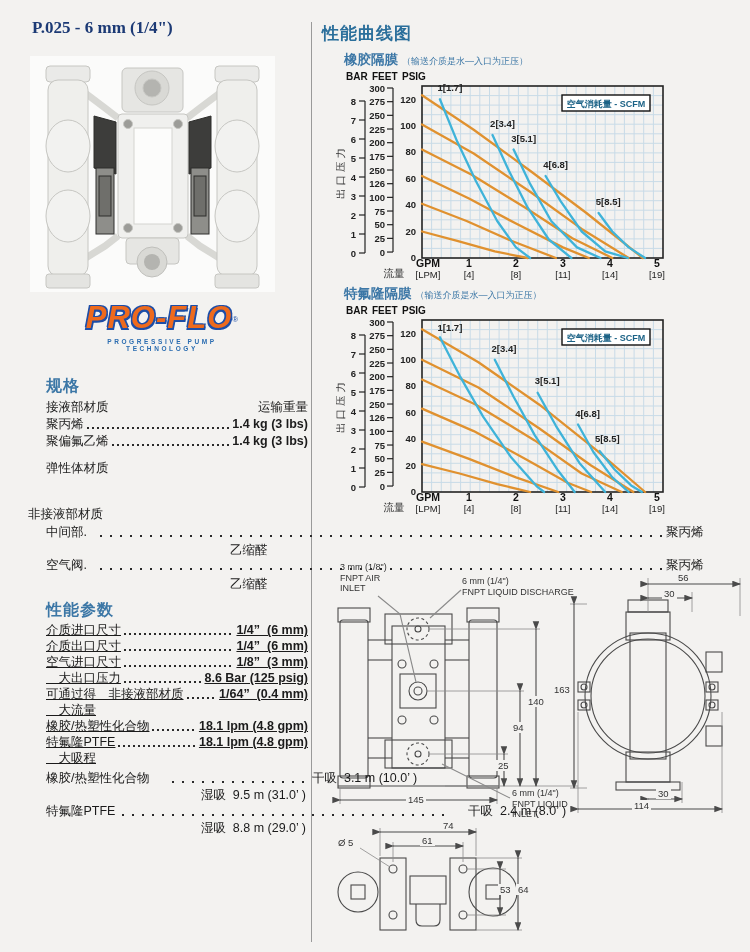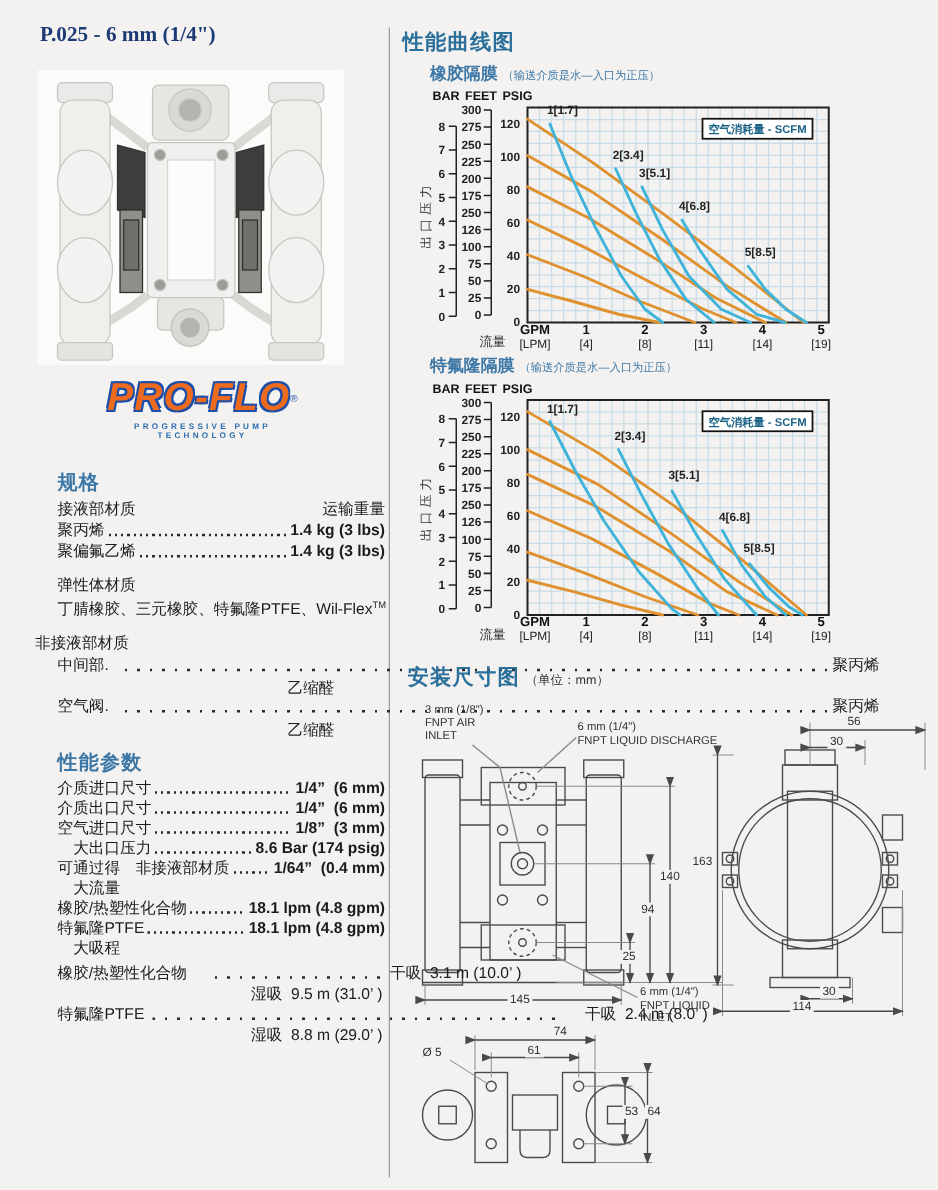--- a/index.html
+++ b/index.html
@@ -9,21 +9,21 @@
   .abs{position:absolute;}
   .h-main{font:700 17px "Liberation Sans",sans-serif;color:var(--teal);letter-spacing:1px;}
   .h-sec{font:700 16px "Liberation Sans",sans-serif;color:var(--blue);letter-spacing:1px;}
   .txt{font-size:12.5px;line-height:16px;color:var(--ink);}
   .val{font-weight:700;white-space:pre;}
   #divider{left:311px;top:22px;width:1px;height:920px;background:#9a9a9a;}
   .lead-dense{flex:1;height:2px;align-self:flex-end;margin:0 3px 3px 3px;
     background-image:repeating-linear-gradient(to right,#2a2a2a 0 1.7px,transparent 1.7px 5px);}
   .lead-sparse{height:2px;background-image:repeating-linear-gradient(to right,#2a2a2a 0 2px,transparent 2px 10px);}
   .row{display:flex;align-items:flex-end;height:17px;}
-  .prow{display:flex;align-items:flex-end;height:16px;}
+  .prow{display:flex;align-items:flex-end;height:16px;text-decoration:underline;}
   .spread{display:flex;justify-content:space-between;}
   sup{font-size:8px;}
   .chart-box{width:330px;height:234px;}
   .chart-sub{position:absolute;left:8px;top:0;white-space:nowrap;}
   .chart-title{font:700 13.5px "Liberation Sans",sans-serif;color:var(--blue);}
   .chart-note{font:400 9px "Liberation Sans",sans-serif;color:var(--blue);margin-left:4px;}
   .dim{position:absolute;font-size:9.5px;color:#333;background:var(--bg);padding:0 2px;line-height:11px;white-space:nowrap;}
   .callout{position:absolute;font-size:9px;line-height:10.5px;color:#333;white-space:nowrap;}
   .logo-main{font:italic 900 31px "Liberation Sans",sans-serif;color:#ee6a1d;letter-spacing:1px;
     text-shadow:-1.5px -1.5px 0 #1d4ea8,1.5px -1.5px 0 #1d4ea8,-1.5px 1.5px 0 #1d4ea8,1.5px 1.5px 0 #1d4ea8;
@@ -101,23 +101,20 @@
       <span class="val">1.4 kg (3 lbs)</span>
     </div>
     <div class="row">
       <span>聚偏氟乙烯</span>
       <span class="lead-dense"></span>
       <span class="val">1.4 kg (3 lbs)</span>
     </div>
   </div>
   <div class="abs txt" style="left:46px;top:460px;width:300px;">
     <div>弹性体材质</div>
-    <div>
-      <span>丁腈橡胶、三元橡胶、特氟隆PTFE、Wil-Flex</span><sup style="font-size:7.5px;">TM</sup>
-    </div>
   </div>
 
   <div class="abs txt" style="left:28px;top:506px;">非接液部材质</div>
   <div class="abs txt" style="left:46px;top:524px;">中间部.</div>
   <div class="abs lead-sparse" style="left:100px;top:535px;width:562px;"></div>
   <div class="abs txt" style="left:666px;top:524px;">聚丙烯</div>
   <div class="abs txt" style="left:230px;top:542px;">乙缩醛</div>
   <div class="abs txt" style="left:46px;top:557px;">空气阀.</div>
   <div class="abs lead-sparse" style="left:100px;top:568px;width:562px;"></div>
   <div class="abs txt" style="left:666px;top:557px;">聚丙烯</div>
@@ -136,21 +133,21 @@
         <span class="val">1/4”  (6 mm)</span>
       </div>
       <div class="prow">
         <span>空气进口尺寸</span>
         <span class="lead-dense"></span>
         <span class="val">1/8”  (3 mm)</span>
       </div>
       <div class="prow">
         <span>　大出口压力</span>
         <span class="lead-dense"></span>
-        <span class="val">8.6 Bar (174 psig)</span>
+        <span class="val">8.6 Bar (125 psig)</span>
       </div>
       <div class="prow">
         <span>可通过得　非接液部材质</span>
         <span class="lead-dense"></span>
         <span class="val">1/64”  (0.4 mm)</span>
       </div>
       <div class="prow">
         <span>　大流量</span>
       </div>
       <div class="prow">
@@ -450,24 +447,20 @@
         <text x="179.9571150097466" y="228" font-size="9.5" fill="#222" text-anchor="middle">[8]</text>
         <text x="226.93567251461988" y="217" font-size="10.5" font-weight="700" fill="#111" text-anchor="middle">3</text>
         <text x="226.93567251461988" y="228" font-size="9.5" fill="#222" text-anchor="middle">[11]</text>
         <text x="273.9142300194932" y="217" font-size="10.5" font-weight="700" fill="#111" text-anchor="middle">4</text>
         <text x="273.9142300194932" y="228" font-size="9.5" fill="#222" text-anchor="middle">[14]</text>
         <text x="320.8927875243665" y="217" font-size="10.5" font-weight="700" fill="#111" text-anchor="middle">5</text>
         <text x="320.8927875243665" y="228" font-size="9.5" fill="#222" text-anchor="middle">[19]</text>
         <text x="58" y="227" font-size="10.5" fill="#333" text-anchor="middle">流量</text>
       </svg></div>
 
-  <div class="abs" style="left:326px;top:530px;white-space:nowrap;">
-    <span class="h-main">安装尺寸图</span>
-    <span style="font-size:10px;color:#333;">（单位：mm）</span>
-  </div>
 
   <div class="abs" style="left:330px;top:556px;width:420px;height:396px;">
     <svg width="420" height="396" viewBox="0 0 420 396">
       <defs>
         <marker id="arr" markerWidth="9" markerHeight="8" refX="7" refY="3" orient="auto">
           <path d="M0,0 L8,3 L0,6 z" fill="#4a4a4a"></path>
         </marker>
       </defs>
       <g stroke="#4a4a4a" stroke-width="1.1" fill="none">
 

